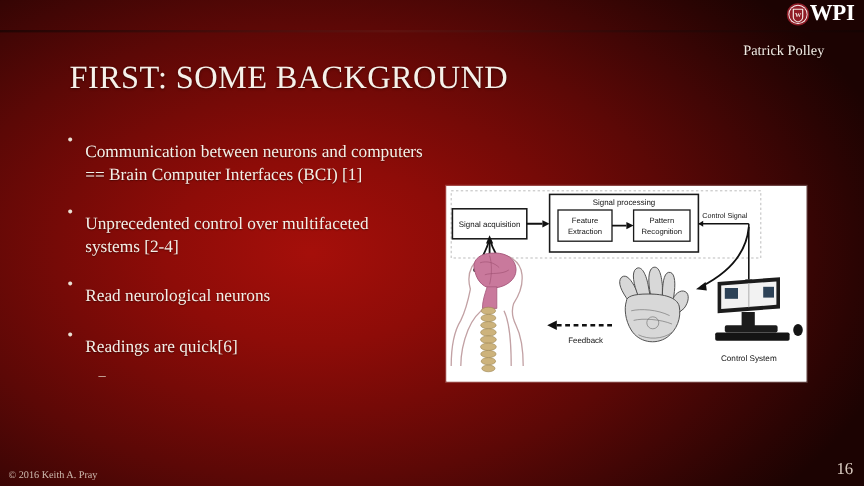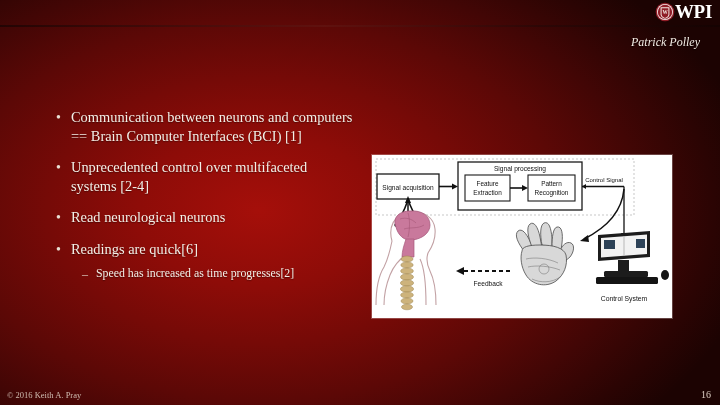--- a/index.html
+++ b/index.html
@@ -74,26 +74,25 @@
   .wpi-wordmark {
     font-family: "Liberation Serif", serif;
     font-weight: bold;
     font-size: 19px;
     line-height: 19px;
     color: #ffffff;
     letter-spacing: -0.3px;
   }
   .presenter {
     position: absolute;
-    right: 20px; top: 35px;
+    right: 33px; top: 35px;
     font-size: 12px;
     color: #f3ece4;
     white-space: nowrap;
     text-shadow: 0 1px 1px rgba(0,0,0,.6);
-    font-style: italic;
   }
 
   
   .slide-title {
     position: absolute;
     left: 58px; top: 48px;
     font-size: 27px;
     line-height: 32px;
     color: #f6f1ea;
     letter-spacing: 0.3px;
@@ -120,20 +119,21 @@
     font-size: 14px;
     line-height: 19px;
     text-align: left;
   }
   .bullet .btext {
     flex: 1 1 auto;
     color: #f4efe7;
     font-size: 14.4px;
     line-height: 18.5px;
     text-shadow: 0 1px 1px rgba(0,0,0,.4);
+    margin-top: 10px;
   }
   .bullet.sub {
     margin-left: 26px;
     margin-top: -6px;
     margin-bottom: 8px;
   }
   .bullet.sub .marker {
     width: 14px;
     font-size: 12px;
     line-height: 16px;
@@ -159,21 +159,21 @@
     position: absolute;
     left: 7px; bottom: 5px;
     font-size: 8.5px;
     color: #d9c9bd;
     opacity: .92;
     white-space: nowrap;
   }
   .footer-page {
     position: absolute;
     right: 9px; bottom: 5px;
-    font-size: 10px;
+    font-size: 14px;
     color: #e4d6cb;
     opacity: .95;
     margin-top: 32px;
   }
 </style>
 </head>
 <body>
 
 <div class="slide">
 
@@ -188,41 +188,41 @@
         <path d="M5.6 5.2 h8.8 v7.0 q0 3.2 -4.4 4.5 q-4.4 -1.3 -4.4 -4.5 z" fill="#f4eae4"></path>
         <path d="M6.6 6.2 h6.8 v6.1 q0 2.5 -3.4 3.6 q-3.4 -1.1 -3.4 -3.6 z" fill="#8f1d27"></path>
         <text x="10" y="12.4" font-family="Liberation Serif, serif" font-size="5.2" font-weight="bold" fill="#f4eae4" text-anchor="middle">W</text>
       </svg>
     </span>
     <span class="wpi-wordmark">WPI</span>
   </div>
 
   <div class="presenter">Patrick Polley</div>
 
+  <div class="slide-title">FIRST: SOME BACKGROUND</div>
 
   <div class="bullets">
     <div class="bullet">
       <span class="marker">•</span>
       <span class="btext">Communication between neurons and computers == Brain Computer Interfaces (BCI) [1]</span>
     </div>
     <div class="bullet">
       <span class="marker">•</span>
       <span class="btext">Unprecedented control over multifaceted systems [2-4]</span>
     </div>
     <div class="bullet">
       <span class="marker">•</span>
       <span class="btext">Read neurological neurons</span>
     </div>
     <div class="bullet">
       <span class="marker">•</span>
       <span class="btext">Readings are quick[6]</span>
     </div>
     <div class="bullet sub">
       <span class="marker">–</span>
-      <span class="btext">Speed has increased as time progresses[2]</span>
     </div>
   </div>
 
   <div class="figure-panel">
     <svg width="300" height="163" viewBox="0 0 300 163">
       <rect x="0" y="0" width="300" height="163" fill="#ffffff"></rect>
 
       <rect x="4" y="4" width="258" height="56" fill="none" stroke="#b9b9b9" stroke-width="0.8" stroke-dasharray="2,2"></rect>
 
       <rect x="5" y="19" width="62" height="25" fill="#ffffff" stroke="#1a1a1a" stroke-width="1.3"></rect>

